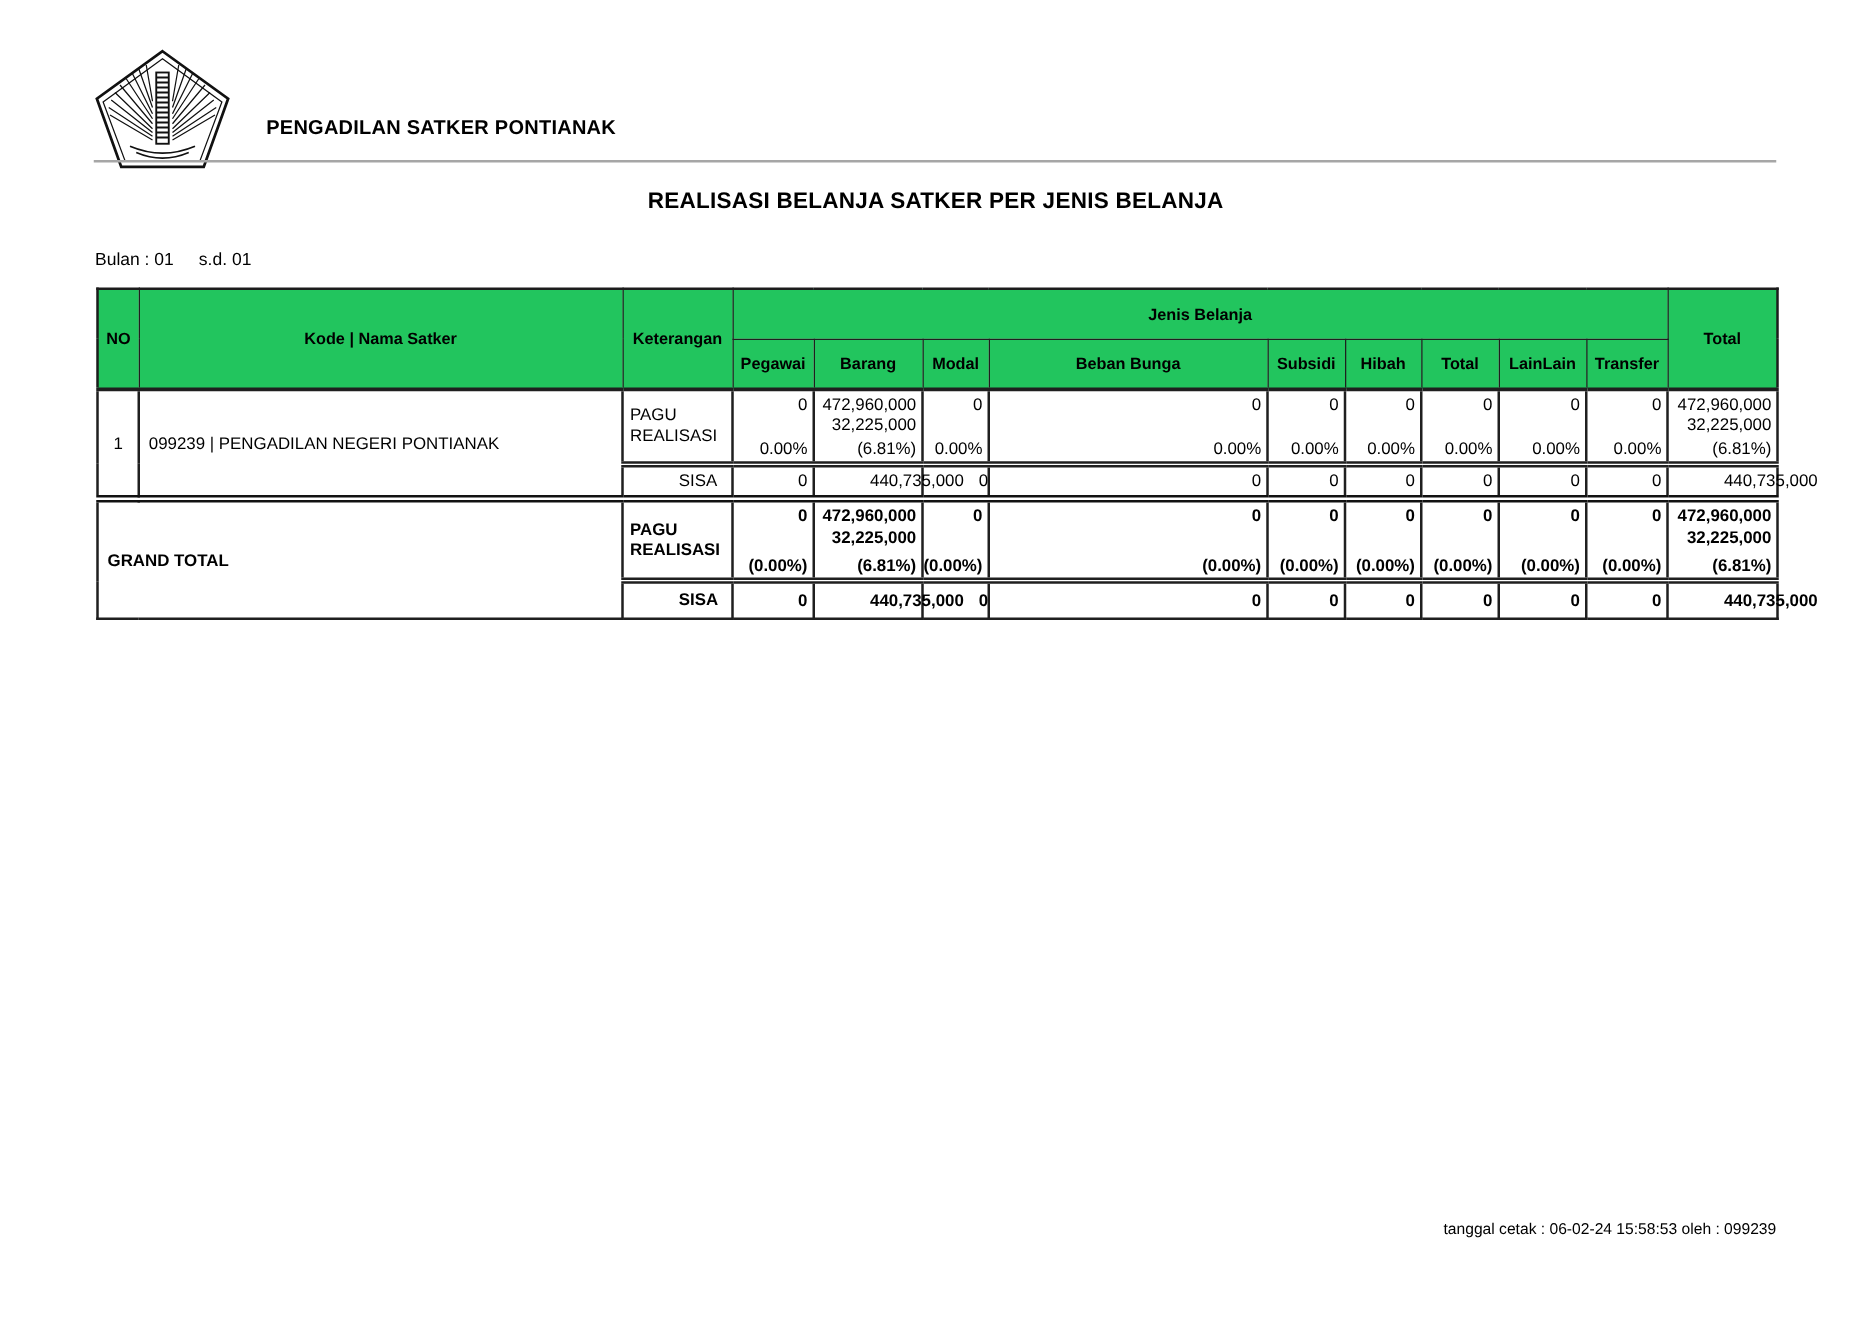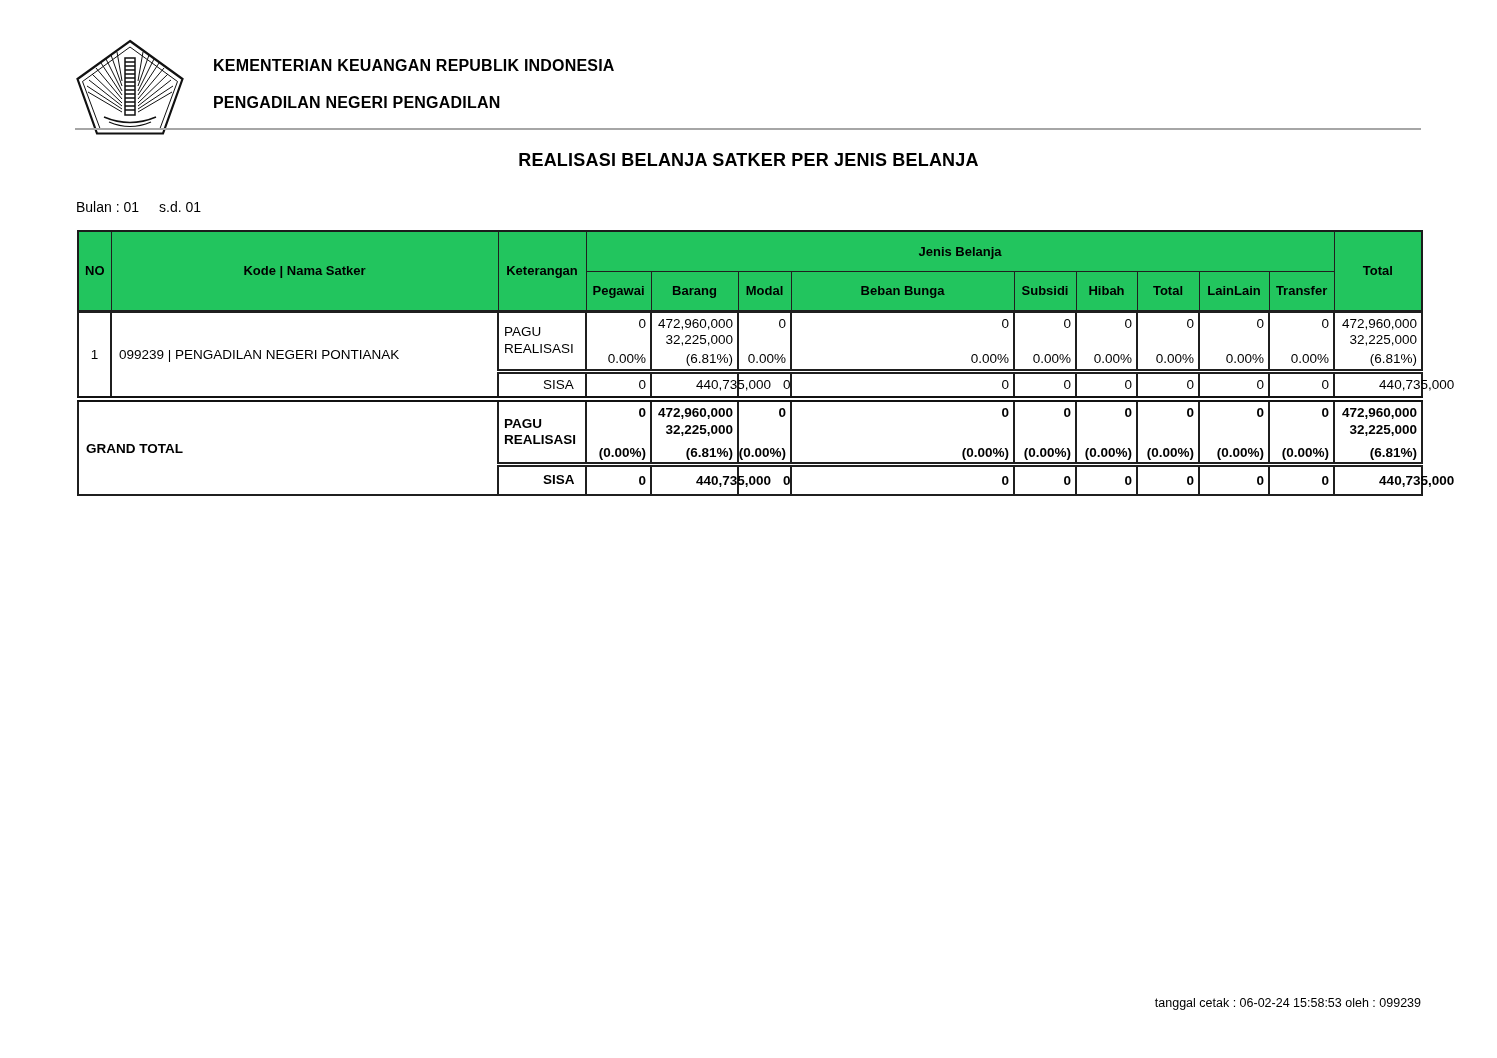--- a/index.html
+++ b/index.html
@@ -47,39 +47,38 @@
   td.ket-cell { text-align: left; padding: 3px 5px; line-height: 1.25; }
   td.val-cell { vertical-align: top; }
   .vstack { display: flex; flex-direction: column; justify-content: space-between; align-items: flex-end; padding: 3px 4px 2px 2px; height: 56px; }
   tr.gt .vstack { height: 60px; }
   .vals { display: flex; flex-direction: column; align-items: flex-end; line-height: 1.2; }
   .pct { line-height: 1.1; }
   td.sisa-val { text-align: right; padding: 2px 4px; }
 
   
   .page-info { position: absolute; top: 977px; left: 0; width: 100%; text-align: center; font-size: 13px; }
-  .print-info { position: absolute; top: 996px; right: 76px; font-size: 12.5px; margin-left: 36px; }
+  .print-info { position: absolute; top: 976px; right: 76px; font-size: 12.5px; margin-left: 36px; }
 </style>
 </head>
 <body>
 
 <div class="page">
 
   <svg class="logo" viewBox="0 0 110 97" xmlns="http://www.w3.org/2000/svg">
     <polygon points="55,2 107.5,40 88,94.5 22,94.5 2.5,40" fill="none" stroke="#111" stroke-width="2.2"></polygon>
     <polygon points="55,8 102.5,42.5 85,89.5 25,89.5 7.5,42.5" fill="none" stroke="#111" stroke-width="1"></polygon>
     <rect x="50" y="19" width="10" height="57" fill="none" stroke="#111" stroke-width="1.5"></rect>
     <path d="M50,23h10 M50,27h10 M50,31h10 M50,35h10 M50,39h10 M50,43h10 M50,47h10 M50,51h10 M50,55h10 M50,59h10 M50,63h10 M50,67h10 M50,71h10" stroke="#111" stroke-width="1.6" fill="none"></path>
     <path d="M47,73 L13,53 M47,70 L12,47 M47,67 L14,41 M47,64 L17,35 M47,60 L21,29 M47,56 L26,24 M47,52 L31,20 M47,47 L36,16 M47,42 L42,13" stroke="#111" stroke-width="1" fill="none"></path>
     <path d="M63,73 L97,53 M63,70 L98,47 M63,67 L96,41 M63,64 L93,35 M63,60 L89,29 M63,56 L84,24 M63,52 L79,20 M63,47 L74,16 M63,42 L68,13" stroke="#111" stroke-width="1" fill="none"></path>
     <path d="M29,78 Q55,89 81,78" fill="none" stroke="#111" stroke-width="1.5"></path>
     <path d="M34,83 Q55,92 76,83" fill="none" stroke="#111" stroke-width="1.2"></path>
   </svg>
-  <div class="ministry">KEMENTERIAN KEUANGAN REPUBLIK INDONESIA</div>
-  <div class="office">PENGADILAN NEGERI PENGADILAN</div>
+  <div class="office">PENGADILAN SATKER PONTIANAK</div>
   <div class="rule"></div>
 
   <div class="title">REALISASI BELANJA SATKER PER JENIS BELANJA</div>
   <div class="period">
     <span>Bulan : 01</span><span>s.d. 01</span>
   </div>
 
   <div class="tablewrap">
     <table>
       <colgroup>

